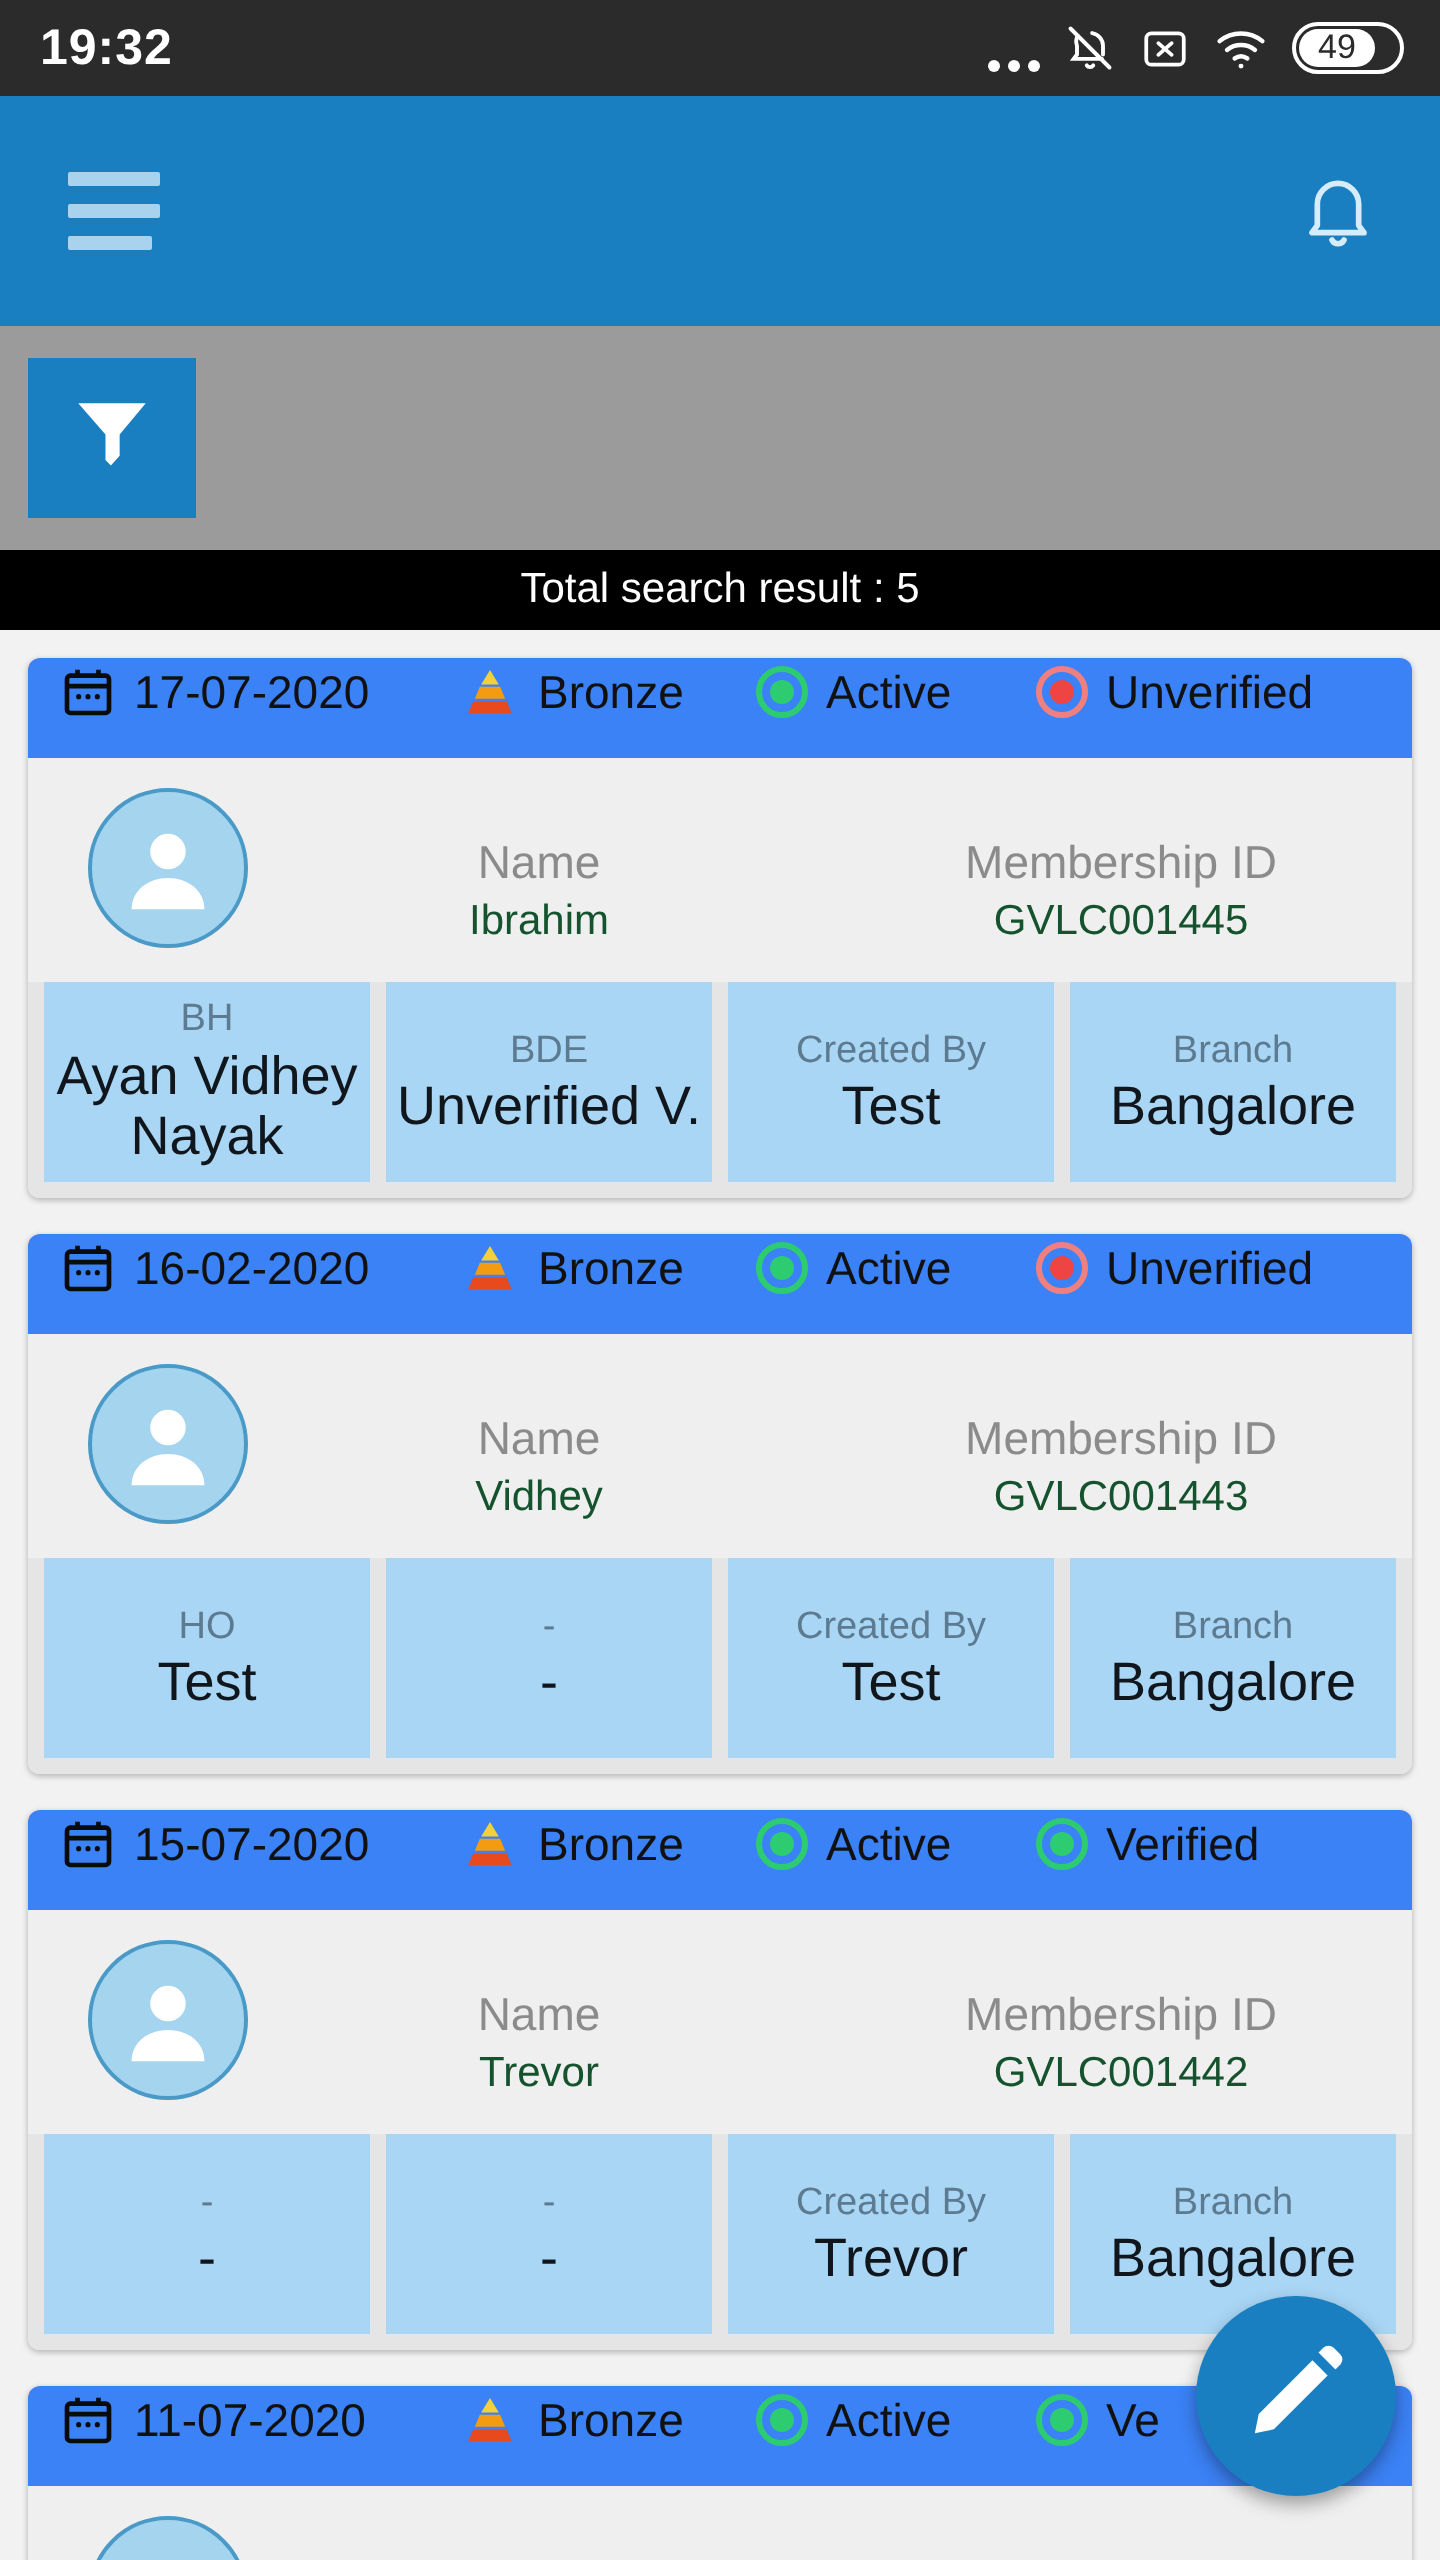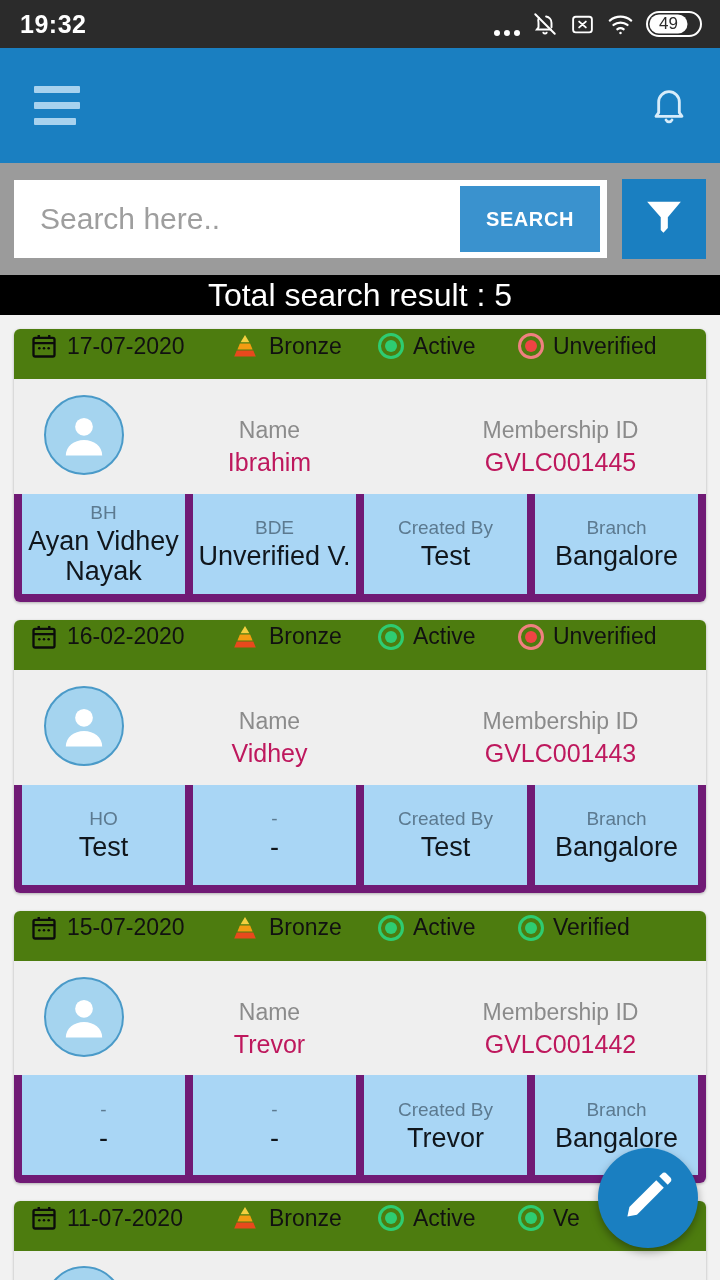--- a/index.html
+++ b/index.html
@@ -60,33 +60,33 @@
   }
   .filter-btn {
     width:84px; height:80px; background:#1a7fc1;
     display:flex; align-items:center; justify-content:center; cursor:pointer;
   }
 
   
   .totalbar {
     height:40px; background:#000000; color:#ffffff;
     display:flex; align-items:center; justify-content:center;
-    font-size:32px;
+    font-size:21px;
   }
 
   
   .list { padding:14px 14px 0 14px; }
   .card {
     background:#ffffff; border-radius:6px; margin-bottom:18px;
     box-shadow:0 1px 3px rgba(0,0,0,.28);
     overflow:hidden;
   }
   .card-head {
     display:flex; align-items:center; height:50px;
-    padding:0 14px 16px 16px; background:#4d7c0f;
+    padding:0 14px 16px 16px; background:#3b82f6;
     font-size:23px; color:#111;
   }
   .chip { display:flex; align-items:center; gap:9px; }
   .chip-date { flex:0 0 auto; min-width:200px; }
   .chip-tier { flex:0 0 auto; min-width:148px; }
   .chip-active { flex:0 0 auto; min-width:140px; }
   .chip-verify { flex:0 0 auto; }
 
   .radio { width:26px; height:26px; border-radius:50%; border:3px solid #000; position:relative; flex:0 0 auto; }
   .radio::after {
@@ -104,23 +104,23 @@
   }
   .avatar {
     width:80px; height:80px; border-radius:50%;
     background:#a5d4ef; border:2px solid #4a9ac8;
     margin-left:30px; flex:0 0 auto;
     display:flex; align-items:center; justify-content:center;
   }
   .field-group { flex:1; display:flex; align-items:center;margin-top:24px; }
   .field { flex:1; text-align:center; }
   .field-label { font-size:23px; color:#8b8b8b; line-height:1.35; }
-  .field-value { font-size:25px; color:#be185d; line-height:1.35; }
-
-  .card-tags { display:flex; gap:8px; padding:0 8px 8px 8px; background:#701a75; }
+  .field-value { font-size:21px; color:#14532d; line-height:1.35; }
+
+  .card-tags { display:flex; gap:8px; padding:0 8px 8px 8px; background:#e5e5e5; }
   .tag {
     flex:1; background:#a9d6f5; min-height:100px;
     display:flex; flex-direction:column; align-items:center; justify-content:center;
     padding:6px 4px; text-align:center;
   }
   .tag-label { font-size:19px; color:#5c7a90; line-height:1.3; }
   .tag-value { font-size:27px; color:#10161c; line-height:1.12; }
 
   
   .fab {
@@ -183,24 +183,20 @@
     </div>
     <div class="bell">
       <svg width="40" height="44" viewBox="0 0 24 26" fill="none" stroke="#d7ecfa" stroke-width="1.7" stroke-linecap="round" stroke-linejoin="round">
         <path d="M18.2 17V10.6a6.2 6.2 0 1 0-12.4 0V17l-1.6 2.2h15.6L18.2 17z"></path>
         <path d="M10.2 21.4a2 2 0 0 0 3.6 0"></path>
       </svg>
     </div>
   </div>
 
   <div class="searchbar">
-    <div class="search-box">
-      <input class="search-input" type="text" value="" placeholder="Search here.." style="">
-      <button class="search-btn">SEARCH</button>
-    </div>
     <div class="filter-btn">
       <span>
         <svg width="46" height="46" viewBox="0 0 24 24" fill="#ffffff">
           <path d="M3.2 4h17.6L14 12.1v5.6l-2.3 2.5-1.4-1.4v-6.7L3.2 4z"></path>
         </svg>
       </span>
     </div>
   </div>
 
   <div class="totalbar">Total search result : 5</div>

